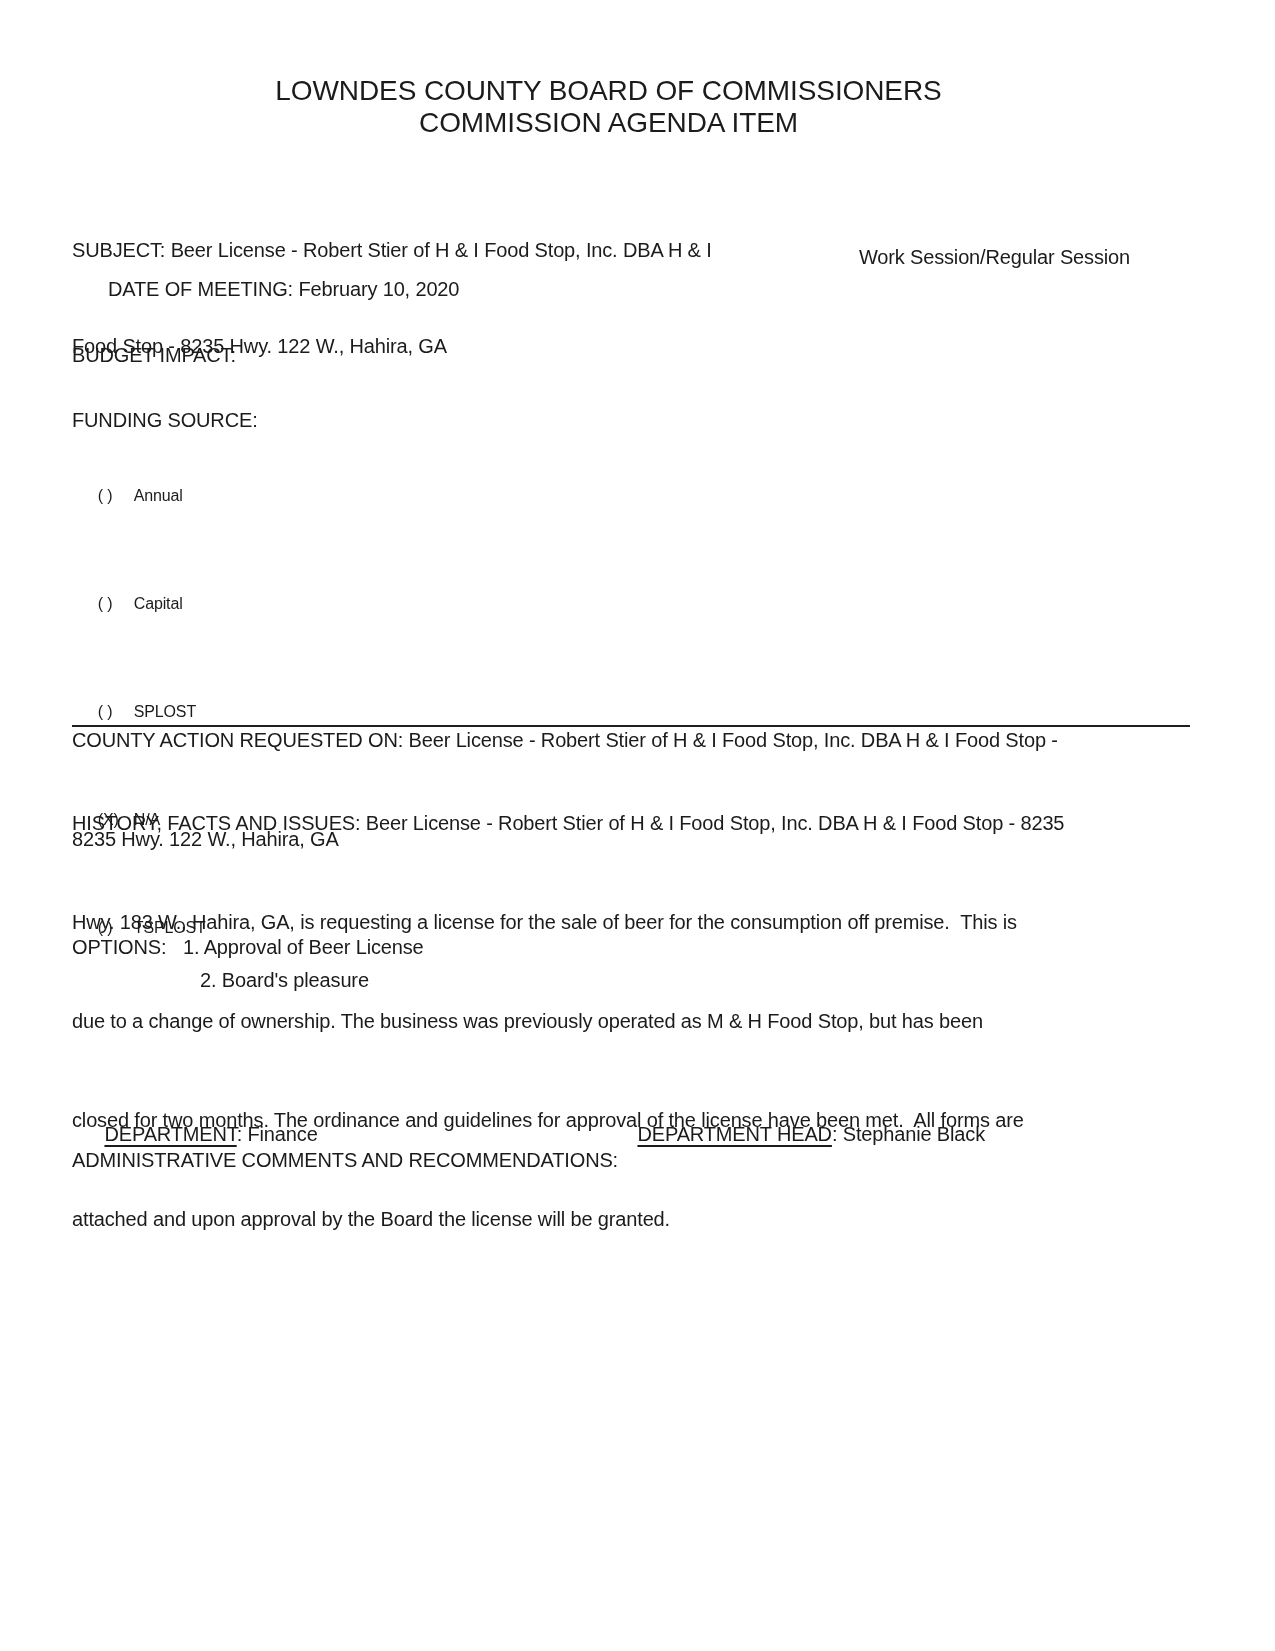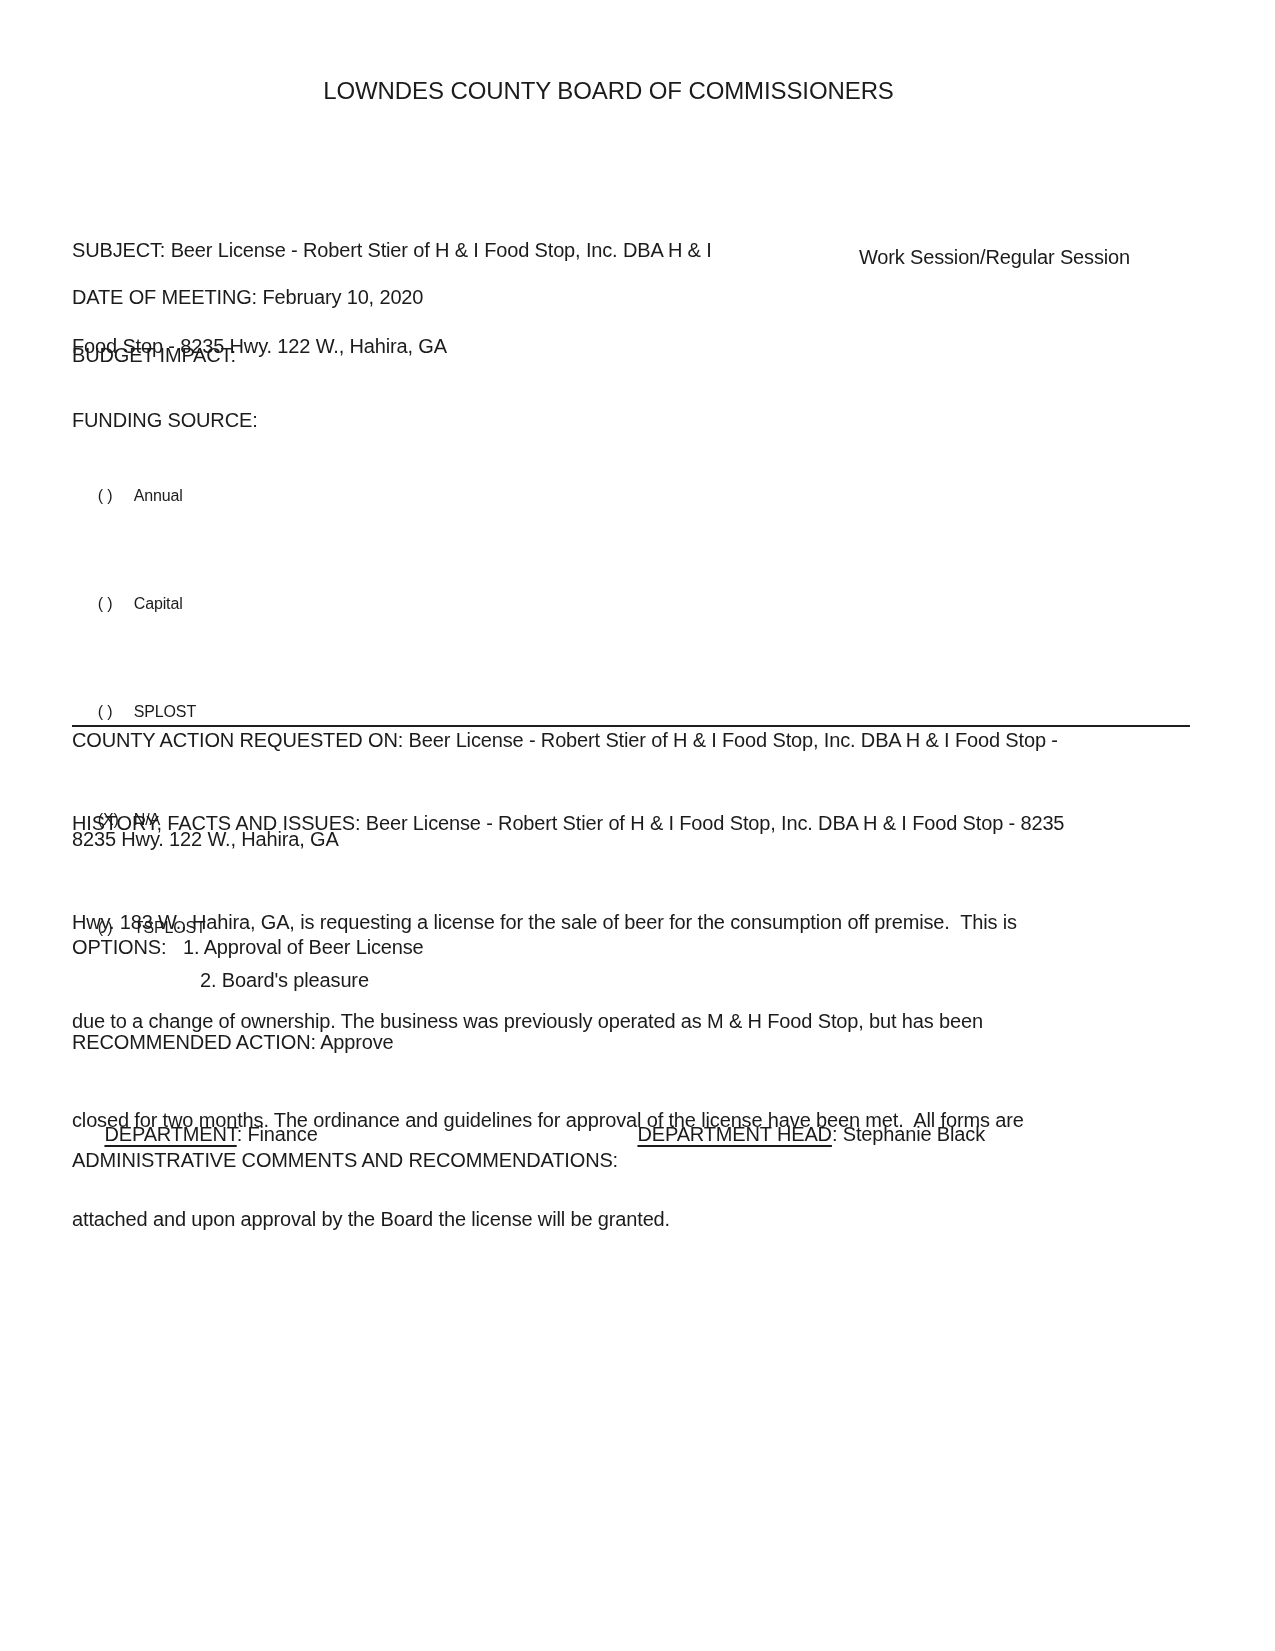--- a/index.html
+++ b/index.html
@@ -17,29 +17,29 @@
     left:72px;
     font-size:20px;
     line-height:32px;
     letter-spacing:-0.15px;
     white-space:pre-wrap;
   }
   .title-block{
     position:absolute;
     top:75px;left:72px;width:1073px;
     text-align:center;
-    font-size:24px;line-height:32px;letter-spacing:-0.1px;
+    font-size:28px;line-height:32px;letter-spacing:-0.1px;
   }
   .title-block div{white-space:pre;}
   .subject{top:170px;line-height:32px;}
   .session{
     position:absolute;top:241px;left:72px;width:1058px;
     text-align:right;font-size:20px;line-height:32px;letter-spacing:-0.15px;
   }
-  .date{top:281px;}
+  .date{top:273px;margin-left:36px;}
   .budget{top:339px;}
   .funding-label{top:404px;}
   .funding-list{position:absolute;top:442px;left:72px;font-size:16px;letter-spacing:-0.15px;}
   .funding-item{line-height:36px;white-space:pre;}
   .funding-item .mark{display:inline-block;min-width:36px;}
   .county{top:658px;line-height:33px;}
   .rule{
     position:absolute;top:725px;left:72px;width:1118px;height:2px;
     background:#1f1f1f;
   }
@@ -55,20 +55,21 @@
   .u{text-decoration:underline;text-underline-offset:4px;text-decoration-thickness:1.5px;}
   .admin{top:1144px;}
 </style>
 </head>
 <body>
 
 <div class="page">
 
   <div class="title-block">
     <div>LOWNDES COUNTY BOARD OF COMMISSIONERS</div>
+    <div>COMMISSION AGENDA ITEM</div>
   </div>
 
   <div class="line subject">
     <div>SUBJECT: Beer License - Robert Stier of H &amp; I Food Stop, Inc. DBA H &amp; I</div>
     <div>Food Stop - 8235 Hwy. 122 W., Hahira, GA</div>
   </div>
 
   <div class="session">Work Session/Regular Session</div>
 
   <div class="line date">DATE OF MEETING: February 10, 2020</div>
@@ -107,21 +108,20 @@
     <div>Hwy. 183 W., Hahira, GA, is requesting a license for the sale of beer for the consumption off premise.  This is</div>
     <div>due to a change of ownership. The business was previously operated as M &amp; H Food Stop, but has been</div>
     <div>closed for two months. The ordinance and guidelines for approval of the license have been met.  All forms are</div>
     <div>attached and upon approval by the Board the license will be granted.</div>
   </div>
 
   <div class="line options-label">OPTIONS:</div>
   <div class="line option-1">1. Approval of Beer License</div>
   <div class="line option-2">2. Board's pleasure</div>
 
-  <div class="line recommended">RECOMMENDED ACTION: Approve</div>
 
   <div class="dept-row">
     <div class="dept-cell dept-left">
       <span class="u">DEPARTMENT</span><span>: Finance</span>
     </div>
     <div class="dept-cell dept-right">
       <span class="u">DEPARTMENT HEAD</span><span>: Stephanie Black</span>
     </div>
   </div>
 

